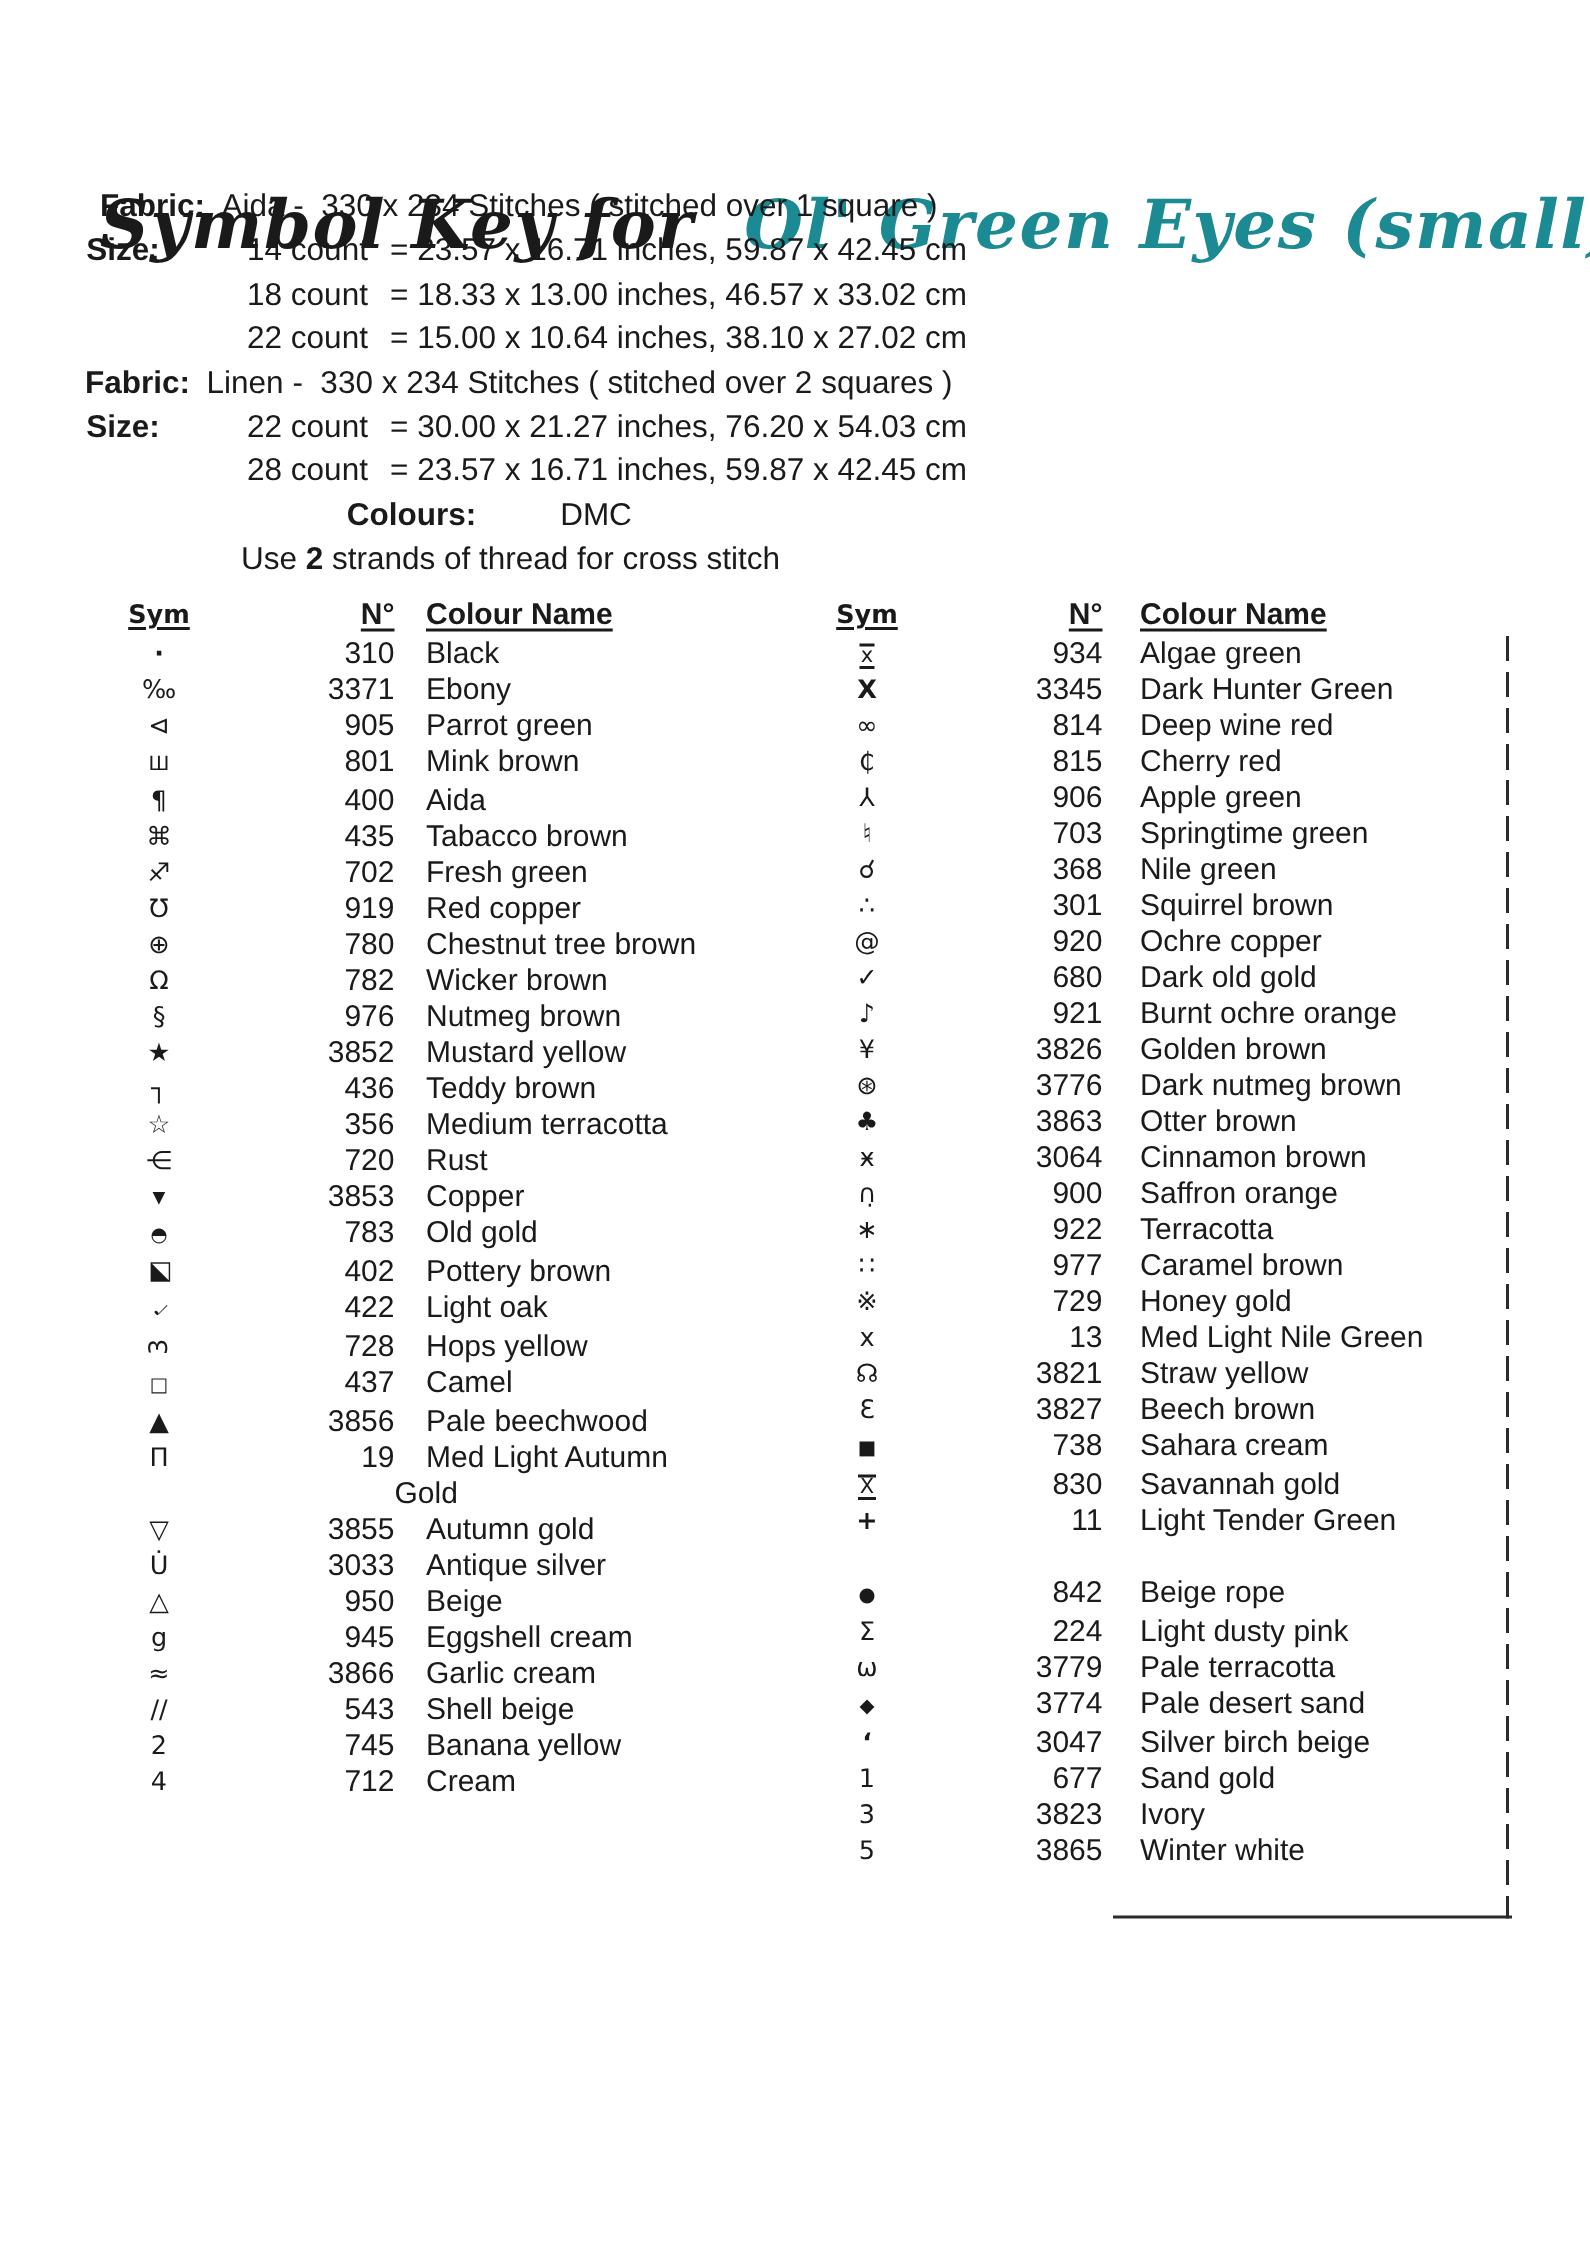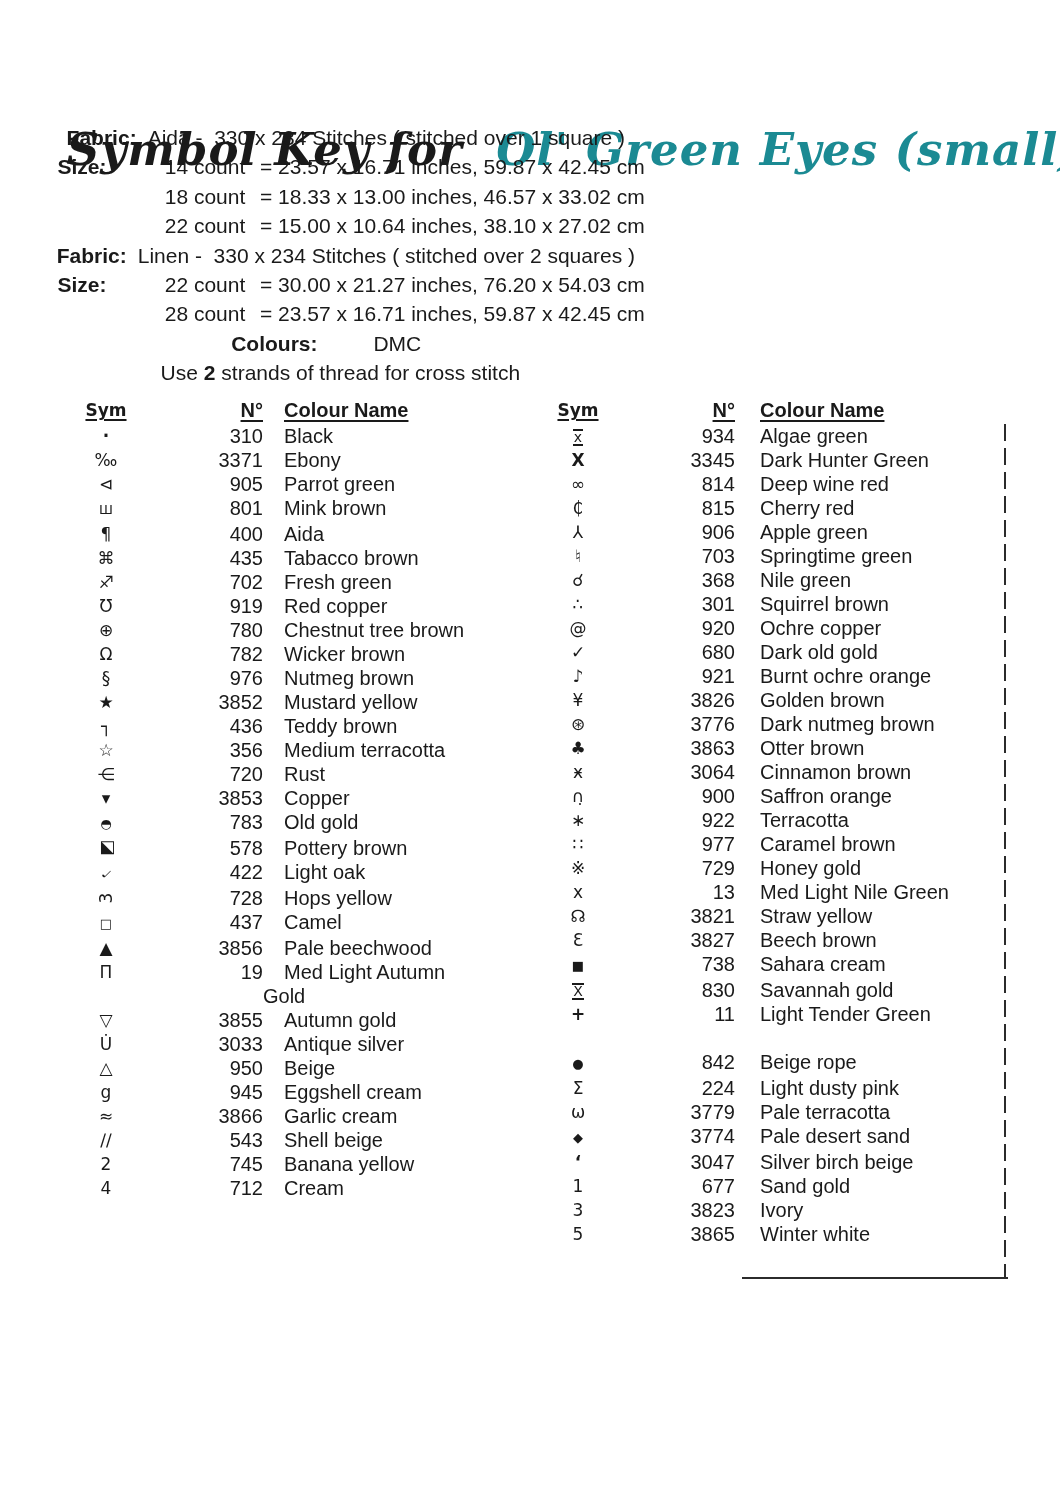--- a/index.html
+++ b/index.html
@@ -102,21 +102,21 @@
         <div class="trow"><span class="c-sym"><span class="s">Ʊ</span></span><span class="c-num">919</span><span class="c-name">Red copper</span></div>
         <div class="trow"><span class="c-sym"><span class="s">⊕</span></span><span class="c-num">780</span><span class="c-name">Chestnut tree brown</span></div>
         <div class="trow"><span class="c-sym"><span class="s">Ω</span></span><span class="c-num">782</span><span class="c-name">Wicker brown</span></div>
         <div class="trow"><span class="c-sym"><span class="s">§</span></span><span class="c-num">976</span><span class="c-name">Nutmeg brown</span></div>
         <div class="trow"><span class="c-sym"><span class="s">★</span></span><span class="c-num">3852</span><span class="c-name">Mustard yellow</span></div>
         <div class="trow"><span class="c-sym"><span class="s">┐</span></span><span class="c-num">436</span><span class="c-name">Teddy brown</span></div>
         <div class="trow"><span class="c-sym"><span class="s">☆</span></span><span class="c-num">356</span><span class="c-name">Medium terracotta</span></div>
         <div class="trow"><span class="c-sym"><span class="s">⋲</span></span><span class="c-num">720</span><span class="c-name">Rust</span></div>
         <div class="trow"><span class="c-sym"><span class="s">▾</span></span><span class="c-num">3853</span><span class="c-name">Copper</span></div>
         <div class="trow"><span class="c-sym"><span class="s s-sm">◓</span></span><span class="c-num">783</span><span class="c-name">Old gold</span></div>
-        <div class="trow"><span class="c-sym"><span class="s s-rotccw">◩</span></span><span class="c-num">578</span><span class="c-name">Pottery brown</span></div>
+        <div class="trow"><span class="c-sym"><span class="s s-rotccw">◩</span></span><span class="c-num">402</span><span class="c-name">Pottery brown</span></div>
         <div class="trow"><span class="c-sym"><span class="s s-rot45 s-sm">♩</span></span><span class="c-num">422</span><span class="c-name">Light oak</span></div>
         <div class="trow"><span class="c-sym"><span class="s s-rotccw">3</span></span><span class="c-num">728</span><span class="c-name">Hops yellow</span></div>
         <div class="trow"><span class="c-sym"><span class="s s-sm">□</span></span><span class="c-num">437</span><span class="c-name">Camel</span></div>
         <div class="trow"><span class="c-sym"><span class="s">▲</span></span><span class="c-num">3856</span><span class="c-name">Pale beechwood</span></div>
         <div class="trow"><span class="c-sym"><span class="s">Π</span></span><span class="c-num">19</span><span class="c-name n-wrap">Med Light Autumn Gold</span></div>
         <div class="trow"><span class="c-sym"><span class="s">▽</span></span><span class="c-num">3855</span><span class="c-name">Autumn gold</span></div>
         <div class="trow"><span class="c-sym"><span class="s">U̇</span></span><span class="c-num">3033</span><span class="c-name">Antique silver</span></div>
         <div class="trow"><span class="c-sym"><span class="s">△</span></span><span class="c-num">950</span><span class="c-name">Beige</span></div>
         <div class="trow"><span class="c-sym"><span class="s">g</span></span><span class="c-num">945</span><span class="c-name">Eggshell cream</span></div>
         <div class="trow"><span class="c-sym"><span class="s">≈</span></span><span class="c-num">3866</span><span class="c-name">Garlic cream</span></div>

